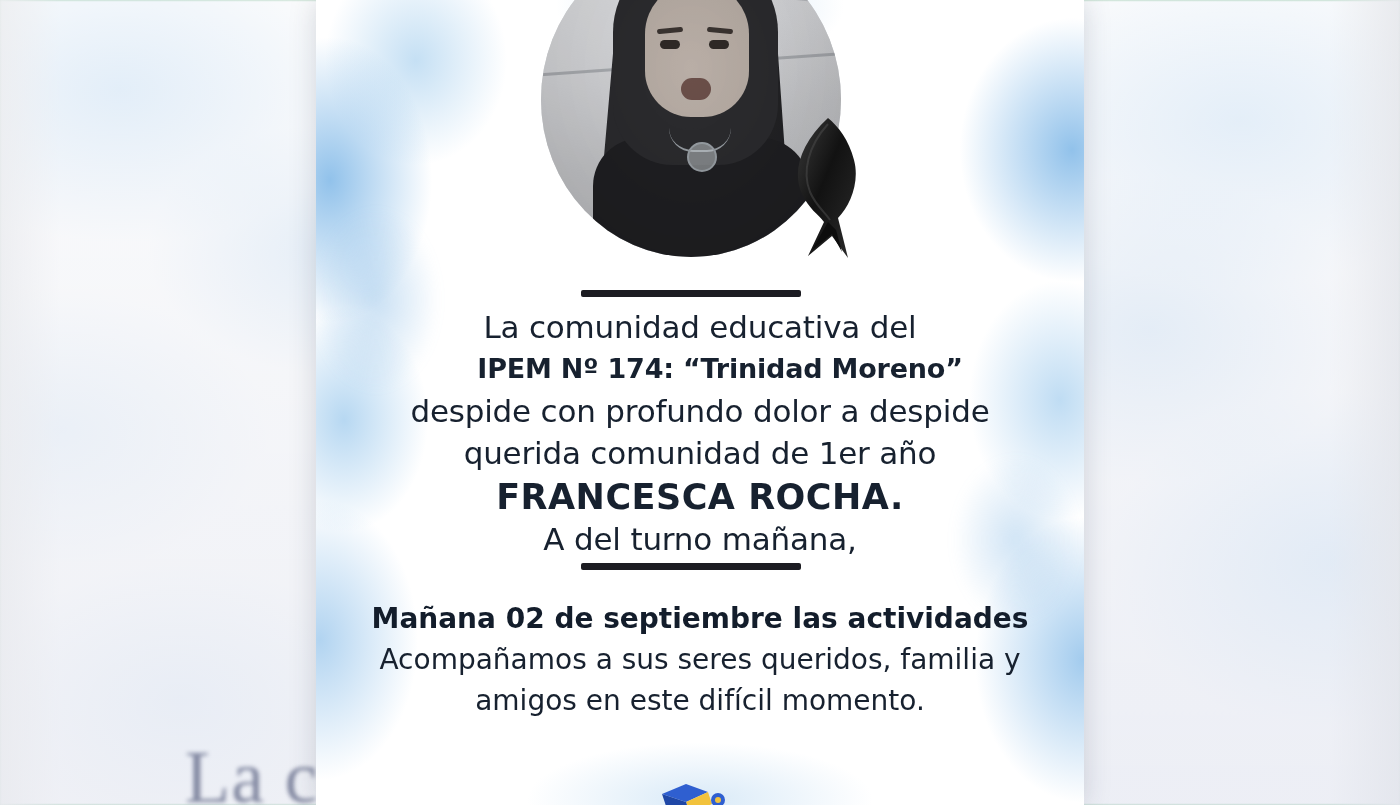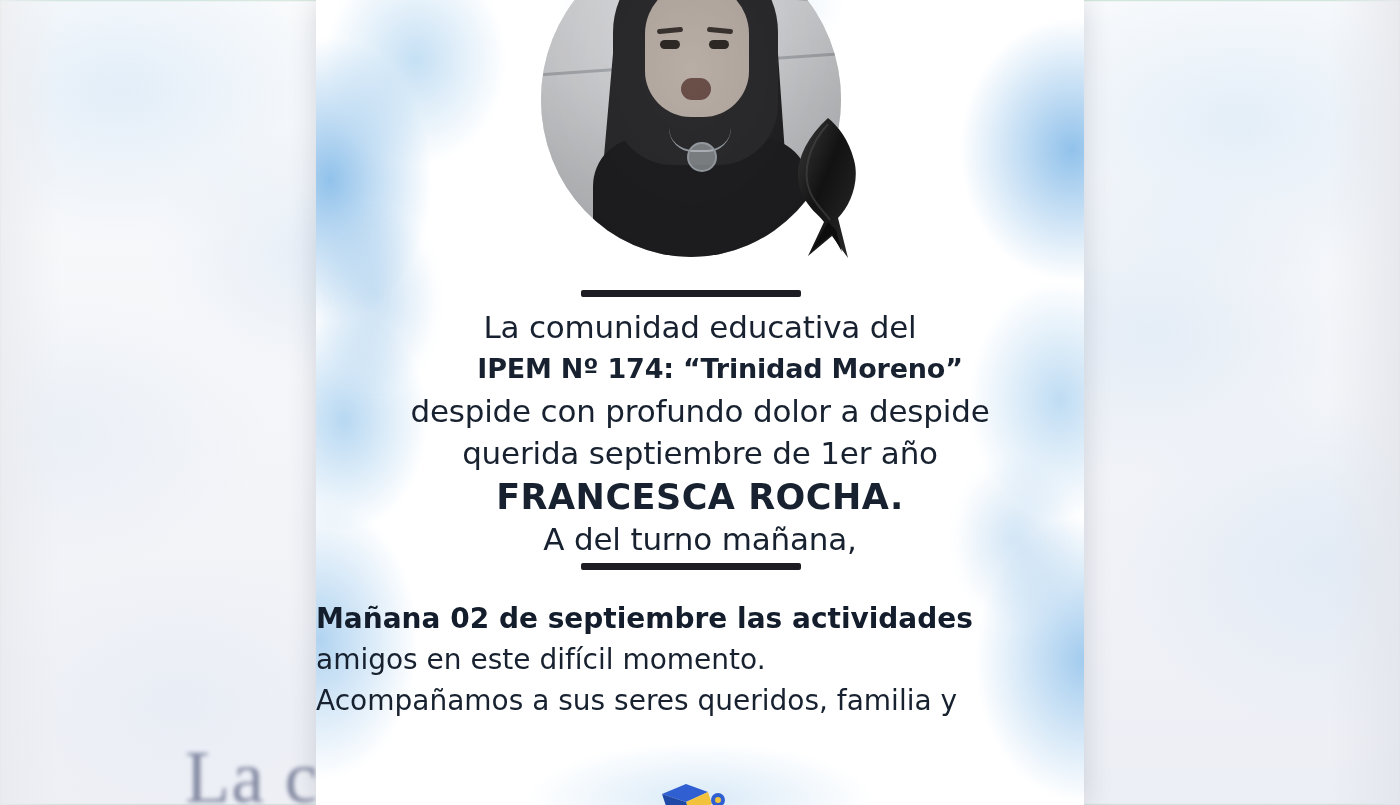--- a/index.html
+++ b/index.html
@@ -273,21 +273,21 @@
     font-size: 35px;
     letter-spacing: 0.5px;
     margin-top: 2px;
   }
 
   .notice {
     position: absolute;
     left: 0;
     top: 598px;
     width: 768px;
-    text-align: left;
+    text-align: center;
     color: #15202e;
     font-family: "DejaVu Sans", sans-serif;
   }
   .notice-strong {
     font-weight: bold;
     font-size: 28px;
     line-height: 41px;
     color: #131d2b;
   }
   .notice-soft {
@@ -360,29 +360,29 @@
       </svg>
     </div>
 
     <div class="rule rule-top"></div>
     <div class="rule rule-bottom"></div>
 
     <div class="text-block">
       <div class="line">La comunidad educativa del</div>
       <div class="line bold">IPEM Nº 174: “Trinidad Moreno”</div>
       <div class="line">despide con profundo dolor a despide</div>
-      <div class="line">querida septiembre de 1er año</div>
+      <div class="line">querida comunidad de 1er año</div>
       <div class="line name">FRANCESCA ROCHA.</div>
       <div class="line">A del turno mañana,</div>
     </div>
 
     <div class="notice">
       <div class="notice-strong">Mañana 02 de septiembre las actividades</div>
+      <div class="notice-soft">Acompañamos a sus seres queridos, familia y</div>
       <div class="notice-soft">amigos en este difícil momento.</div>
-      <div class="notice-soft">Acompañamos a sus seres queridos, familia y</div>
     </div>
 
     <div class="footer-logo">
       <svg width="88" height="40" viewBox="0 0 88 40" aria-hidden="true">
         <path d="M6 14 L30 4 L52 12 L30 22 Z" fill="#2f5fd0"></path>
         <path d="M30 22 L52 12 L56 24 L34 34 Z" fill="#f2c23c"></path>
         <path d="M6 14 L30 22 L34 34 L10 26 Z" fill="#1f47a6"></path>
         <circle cx="62" cy="20" r="7" fill="#2f5fd0"></circle>
         <circle cx="62" cy="20" r="3" fill="#f2c23c"></circle>
       </svg>

